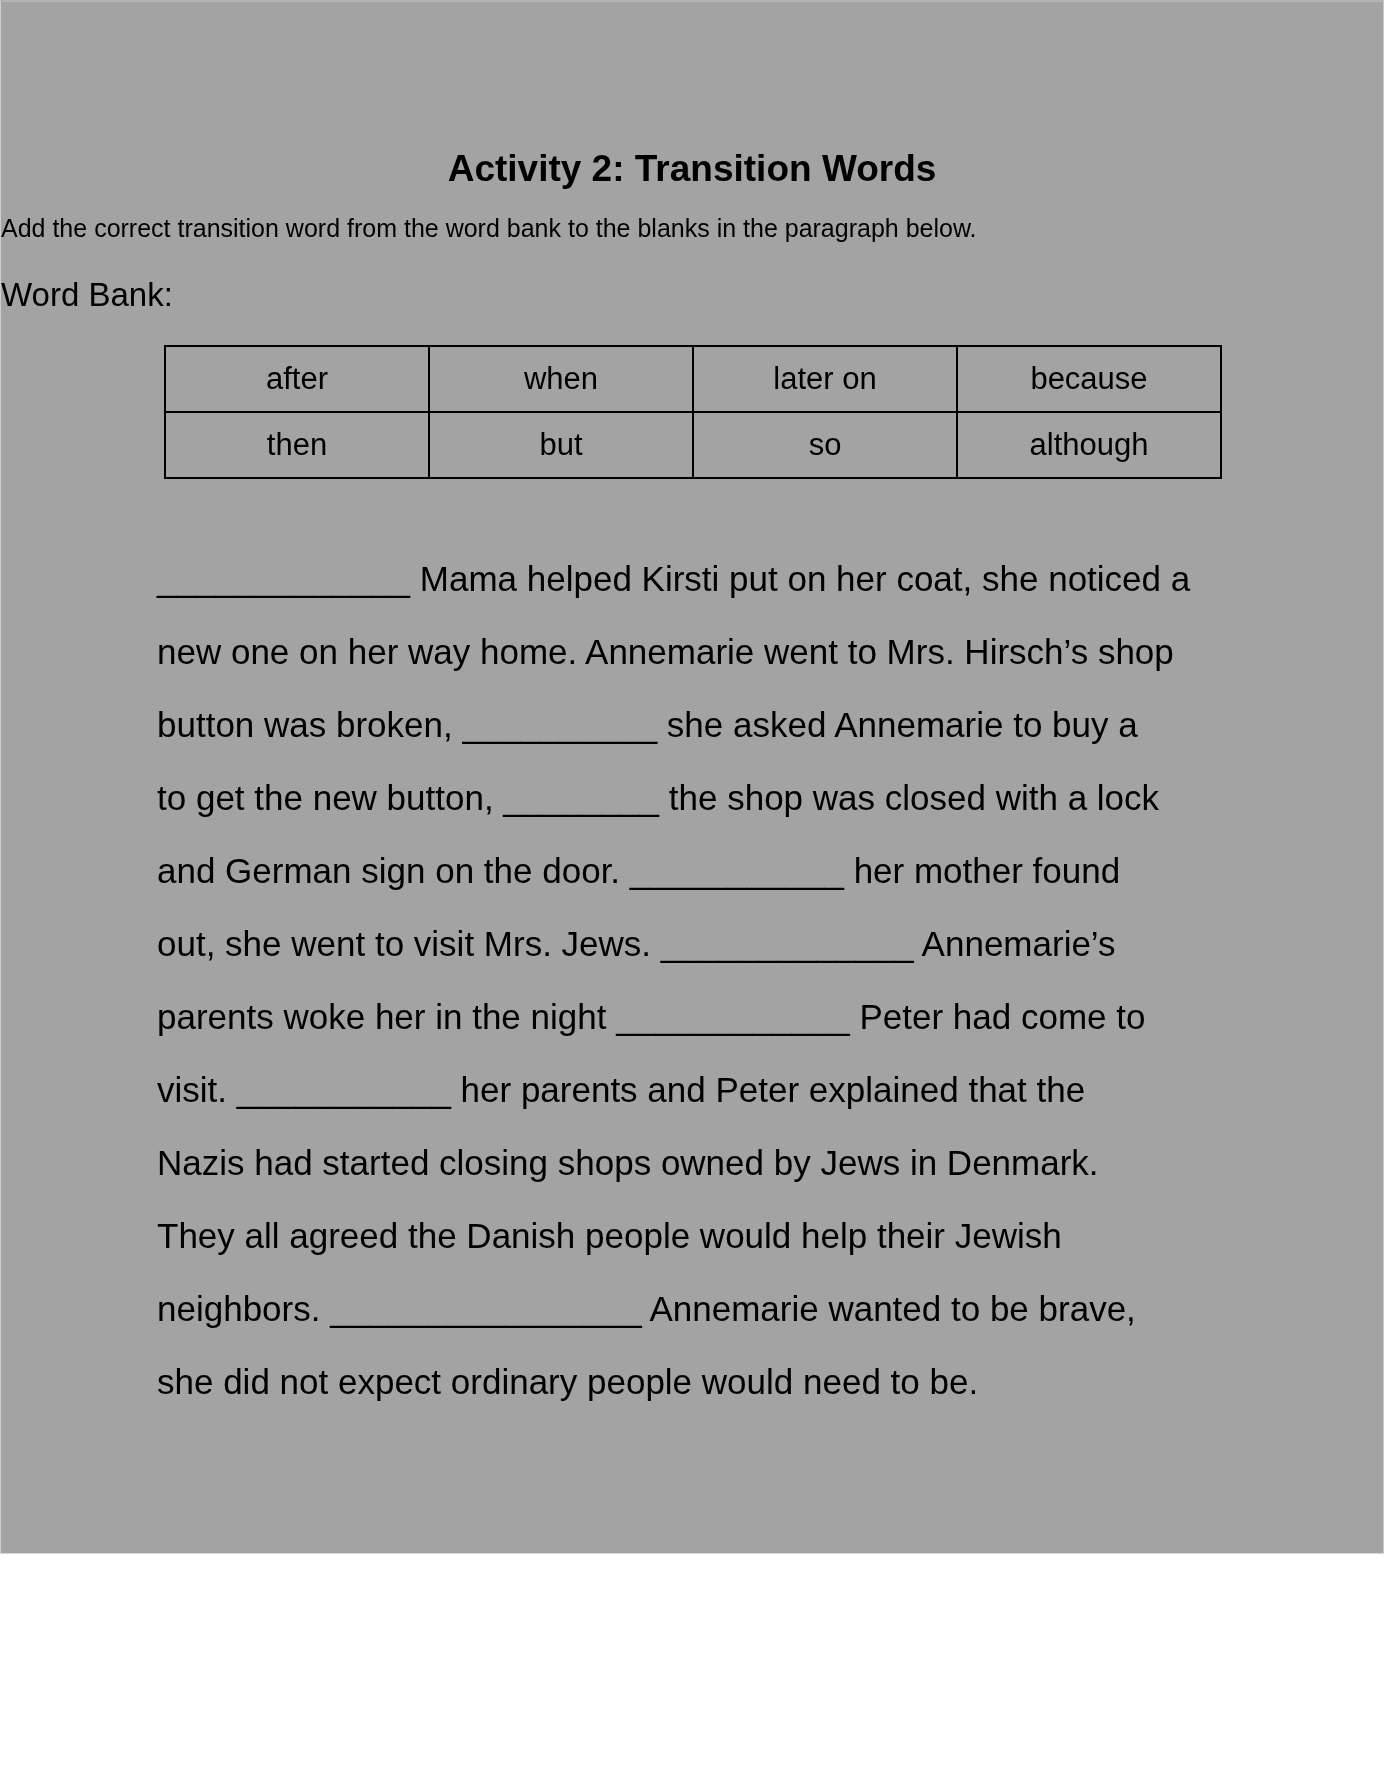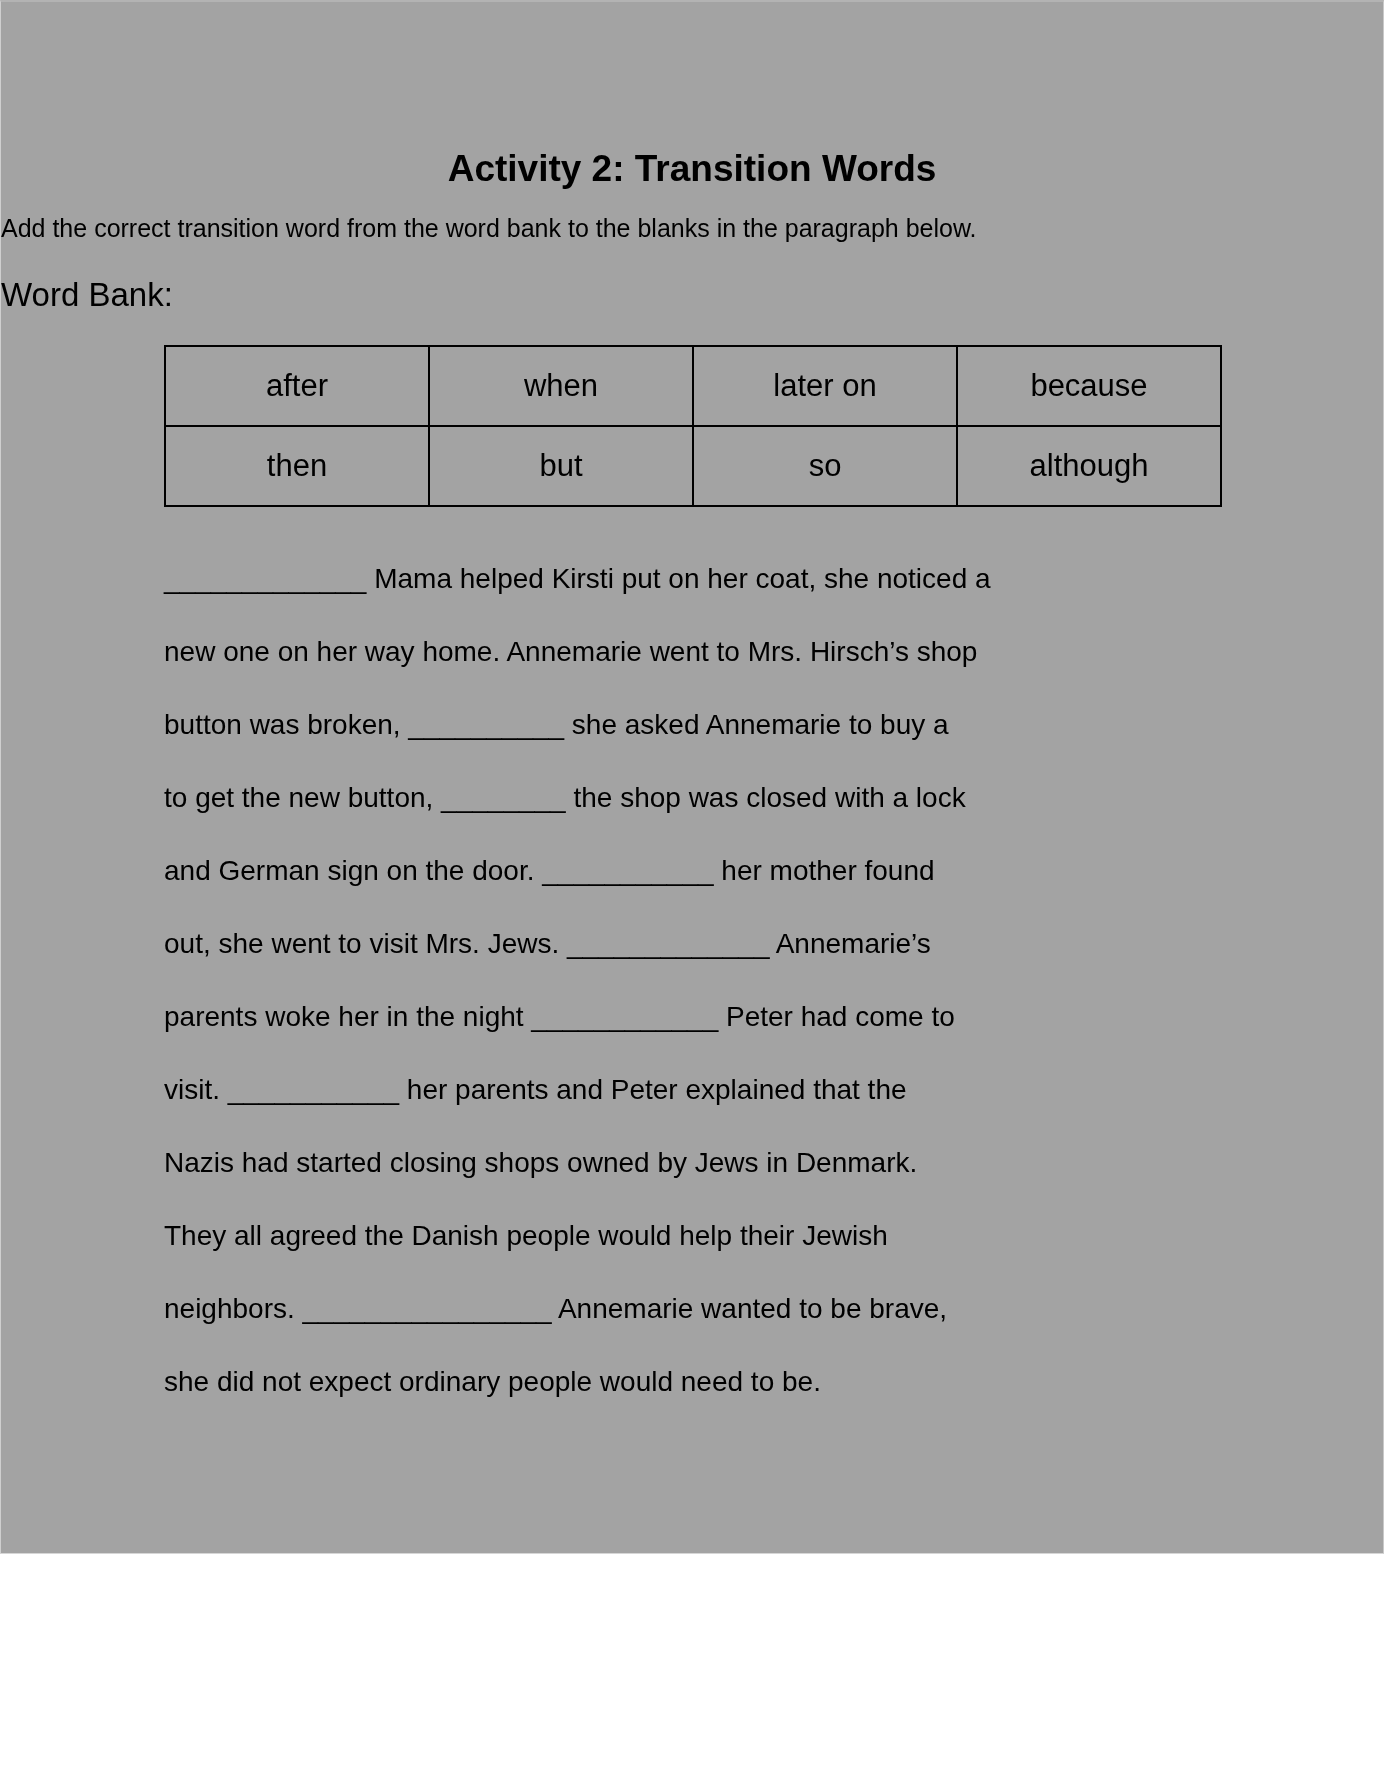--- a/index.html
+++ b/index.html
@@ -54,28 +54,28 @@
     width: 1058px;
     border-collapse: collapse;
     table-layout: fixed;
   }
   table.wordbank td {
     border: 2px solid #000000;
     height: 62px;
     text-align: center;
     vertical-align: middle;
     font-size: 31px;
-    padding: 8px;
+    padding: 1px;
   }
   .paragraph {
     position: absolute;
     top: 540px;
-    left: 163px;
+    left: 156px;
     width: 1060px;
-    font-size: 28px;
+    font-size: 35px;
   }
   .paragraph .pline {
     height: 73px;
     line-height: 73px;
     white-space: nowrap;
   }
   .footer-site {
     position: absolute;
     top: 1678px;
     left: 0;

